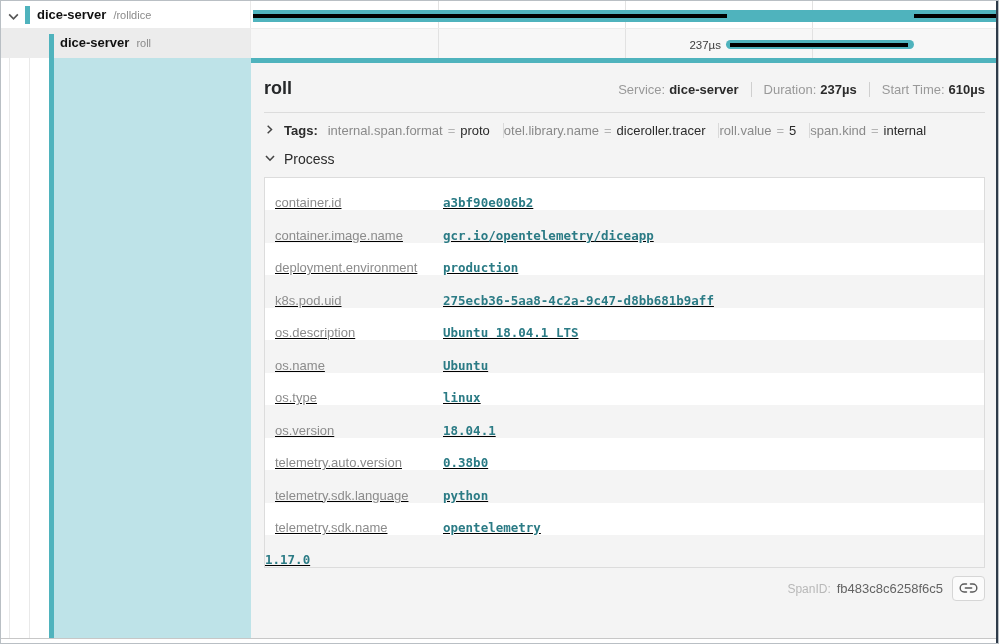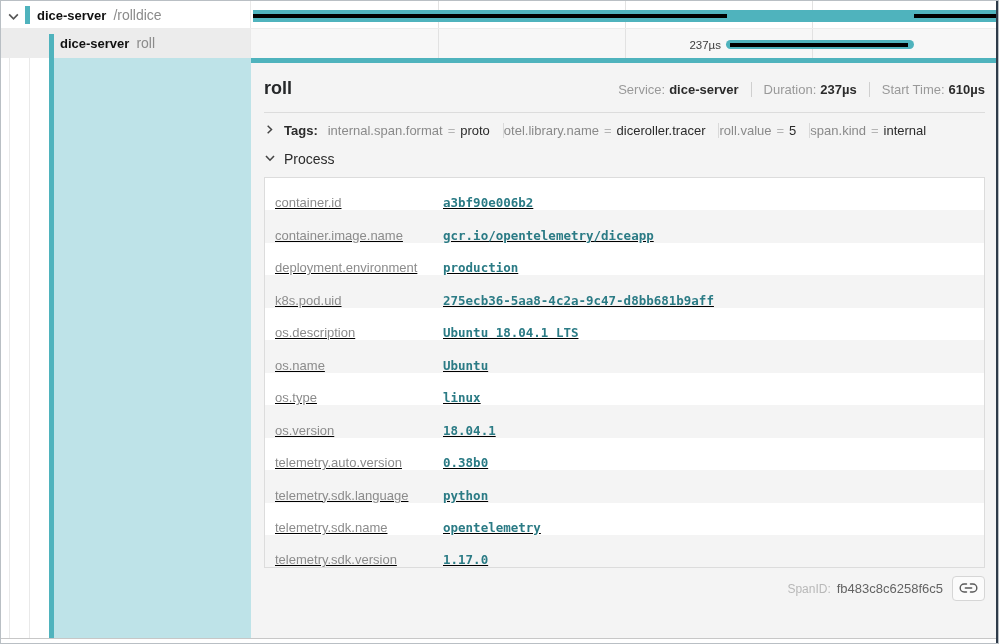--- a/index.html
+++ b/index.html
@@ -19,21 +19,21 @@
   .srow2 .tl-cell{ background:#f7f7f7; }
   .gridline{ position:absolute; top:0; bottom:0; width:1px; background:#e2e2e2; }
   .g1{ left:187px; } .g2{ left:374px; } .g3{ left:561px; }
   .chev{ position:absolute; left:6px; top:8px; }
   .color-chip{ position:absolute; width:5px; background:#4fb3bd; }
   .chip1{ left:24px; top:5px; height:18px; }
   .chip2{ left:48px; top:5px; bottom:0; }
   .span-name{ position:absolute; top:6px; font-size:13px; font-weight:bold; color:#111; white-space:nowrap; }
   .srow1 .span-name{ left:36px; }
   .srow2 .span-name{ left:59px; }
-  .span-op{ font-weight:normal; font-size:14px; color:#8b8b8b; margin-left:7px; }
+  .span-op{ font-weight:normal; font-size:11px; color:#8b8b8b; margin-left:7px; }
   .bar1{ position:absolute; left:2px; right:0; top:9px; height:12px; background:#4fb3bd; cursor:pointer; }
   .bar1 .stripe{ position:absolute; top:4px; height:4px; background:#000; }
   .bar1 .st-a{ left:0; width:474px; }
   .bar1 .st-b{ left:661px; right:0; }
   .bar2{ position:absolute; left:475px; top:11px; width:188px; height:9px; border-radius:5px; background:#4fb3bd; cursor:pointer; }
   .bar2 .stripe{ position:absolute; left:4px; right:6px; top:2.5px; height:4px; background:#000; }
   .dur-label{ position:absolute; right:277px; top:9px; width:120px; text-align:right; font-size:11.5px; line-height:14px; color:#3c3c3c; }
   
   .gutter{ position:absolute; left:0; top:57px; width:250px; height:580px; background:#fff; }
   .gutter .vline{ position:absolute; top:0; bottom:0; width:1px; background:#e9e9e9; }
@@ -221,21 +221,20 @@
       </div>
       <div class="kv-row">
         <div class="kv-key">telemetry.sdk.language</div>
         <div class="kv-val">python</div>
       </div>
       <div class="kv-row">
         <div class="kv-key">telemetry.sdk.name</div>
         <div class="kv-val">opentelemetry</div>
       </div>
       <div class="kv-row">
-        <div class="kv-key">telemetry.sdk.version</div>
         <div class="kv-val">1.17.0</div>
       </div>
     </div>
 
     <div class="dp-footer">
       <span class="spanid-label">SpanID:</span>
       <span class="spanid-value">fb483c8c6258f6c5</span>
       <span class="link-btn">
         <span>
           <svg width="19" height="12" viewBox="0 0 24 14">

